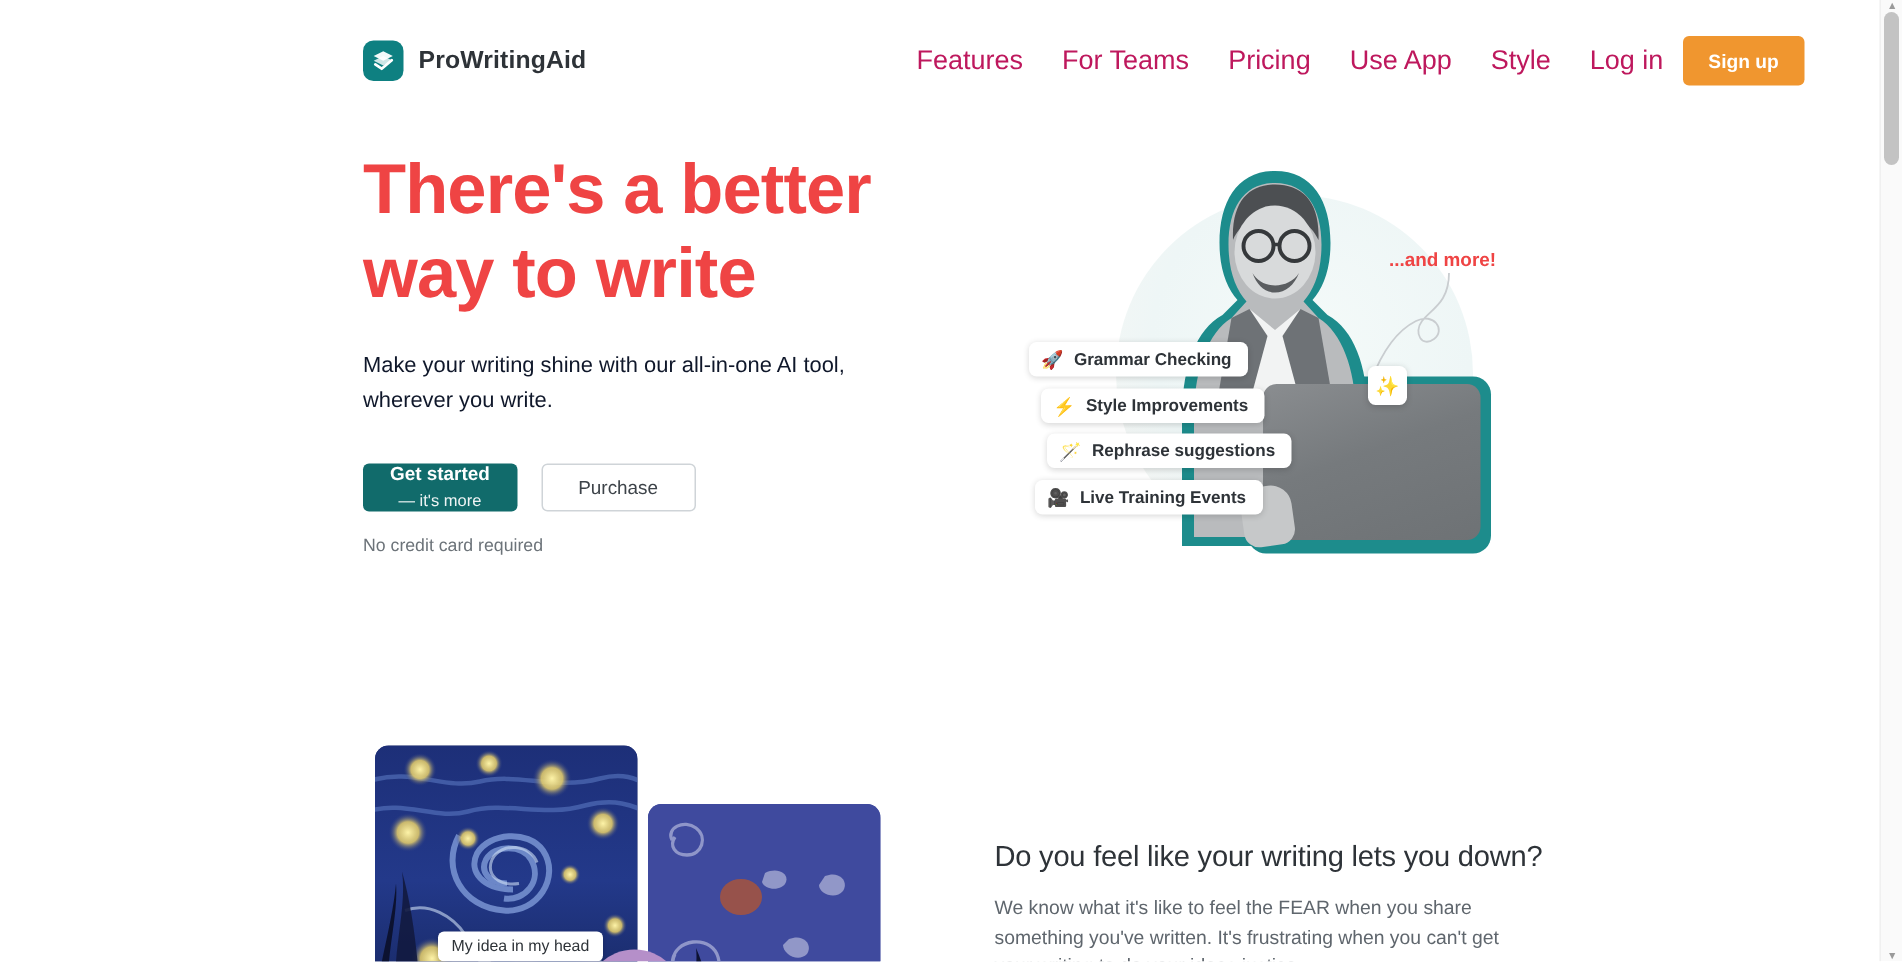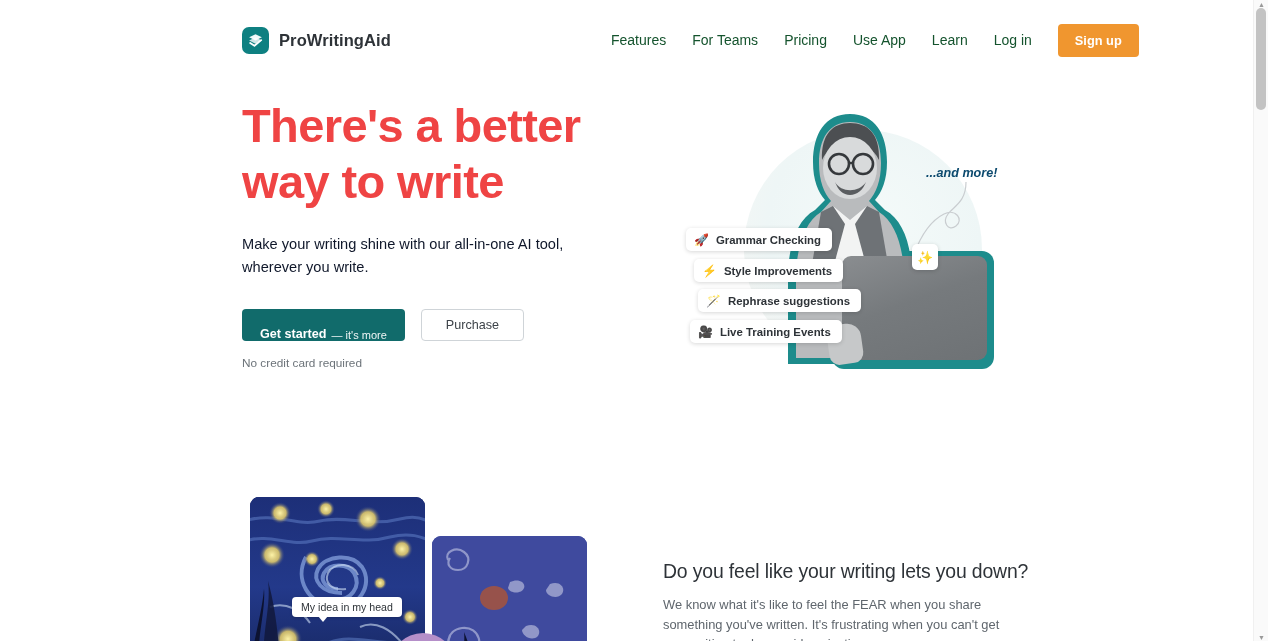--- a/index.html
+++ b/index.html
@@ -42,35 +42,34 @@
     color: #2e3338; letter-spacing: .1px;
     white-space: nowrap;
   }
 
   .nav {
     position: absolute; left: 598px; top: 0;
     height: 48px;
     display: flex; align-items: center; gap: 0px;
   }
   .nav a {
-    font-size: 14px;
-    color: #14532d;
+    font-size: 18px;
+    color: #be185d;
     text-decoration: none;
     padding: 0 13px;
     white-space: nowrap;
     line-height: 48px;
   }
   .nav a.signup {
     background: #f0962f;
     color: #ffffff;
     font-weight: bold;
     border-radius: 4px;
     line-height: normal;
     padding: 9px 17px;
-    margin-left: 13px;
     font-size: 12.8px;
   }
 
   
   .hero-copy { position: absolute; left: 242px; top: 98px; width: 380px; }
   .hero-title {
     font-size: 47px;
     line-height: 56px;
     font-weight: bold;
     color: #ef4444;
@@ -87,25 +86,26 @@
     margin-top: 30px;
     display: flex; align-items: center; gap: 16px;
   }
   .btn-primary {
     background: #116b6b;
     color: #ffffff;
     border: none;
     border-radius: 4px;
     padding: 0 18px;
     height: 32px;
-    display: inline-flex; align-items: flex-end; gap: 5px;
+    display: inline-flex; align-items: center; gap: 5px;
     font-size: 12.6px;
     font-family: inherit;
     cursor: pointer;
     white-space: nowrap;
+    flex-direction: column;
   }
   .btn-primary .lead { font-weight: bold; }
   .btn-primary .tail { font-size: 11px; opacity: .93; }
   .btn-secondary {
     background: #ffffff;
     color: #3d4349;
     border: 1px solid #cfd4d8;
     border-radius: 4px;
     height: 32px;
     padding: 0 24px;
@@ -193,23 +193,22 @@
     border-radius: 5px;
     box-shadow: 0 1px 4px rgba(0,0,0,.17);
     display: flex; align-items: center; justify-content: center;
     font-size: 13px;
   }
   .and-more {
     position: absolute;
     left: 266px; top: 70px;
     font-size: 12.6px;
     font-weight: bold;
-    color: #0c4a6e;
-    white-space: nowrap;
-    font-style: italic;
+    color: #ef4444;
+    white-space: nowrap;
   }
   .balloon-line {
     position: absolute; left: 244px; top: 84px;
     width: 70px; height: 78px;
   }
 
   
   .lower-art {
     position: absolute;
     left: 250px; top: 497px;
@@ -218,21 +217,21 @@
   .starry {
     position: absolute; left: 0; top: 0;
     width: 175px; height: 180px;
     border-radius: 9px;
     overflow: hidden;
     background: #1b2a6b;
   }
   .starry-svg { display: block; }
   .idea-label {
     position: absolute;
-    left: 42px; top: 100px;
+    left: 42px; top: 124px;
     background: #ffffff;
     border-radius: 4px;
     padding: 4px 9px;
     font-size: 10.6px;
     color: #2e3338;
     box-shadow: 0 1px 3px rgba(0,0,0,.2);
     white-space: nowrap;
     z-index: 4;
   }
   .idea-label::after {
@@ -320,21 +319,21 @@
         </svg>
       </span>
       <span class="brand-name">ProWritingAid</span>
     </a>
 
     <nav class="nav">
       <a href="#">Features</a>
       <a href="#">For Teams</a>
       <a href="#">Pricing</a>
       <a href="#">Use App</a>
-      <a href="#">Learn</a>
+      <a href="#">Style</a>
       <a href="#">Log in</a>
       <a href="#" class="signup">Sign up</a>
     </nav>
   </header>
 
   <section class="hero-copy">
     <h1 class="hero-title">
       <span>There's a better</span><br>
       <span>way to write</span>
     </h1>

